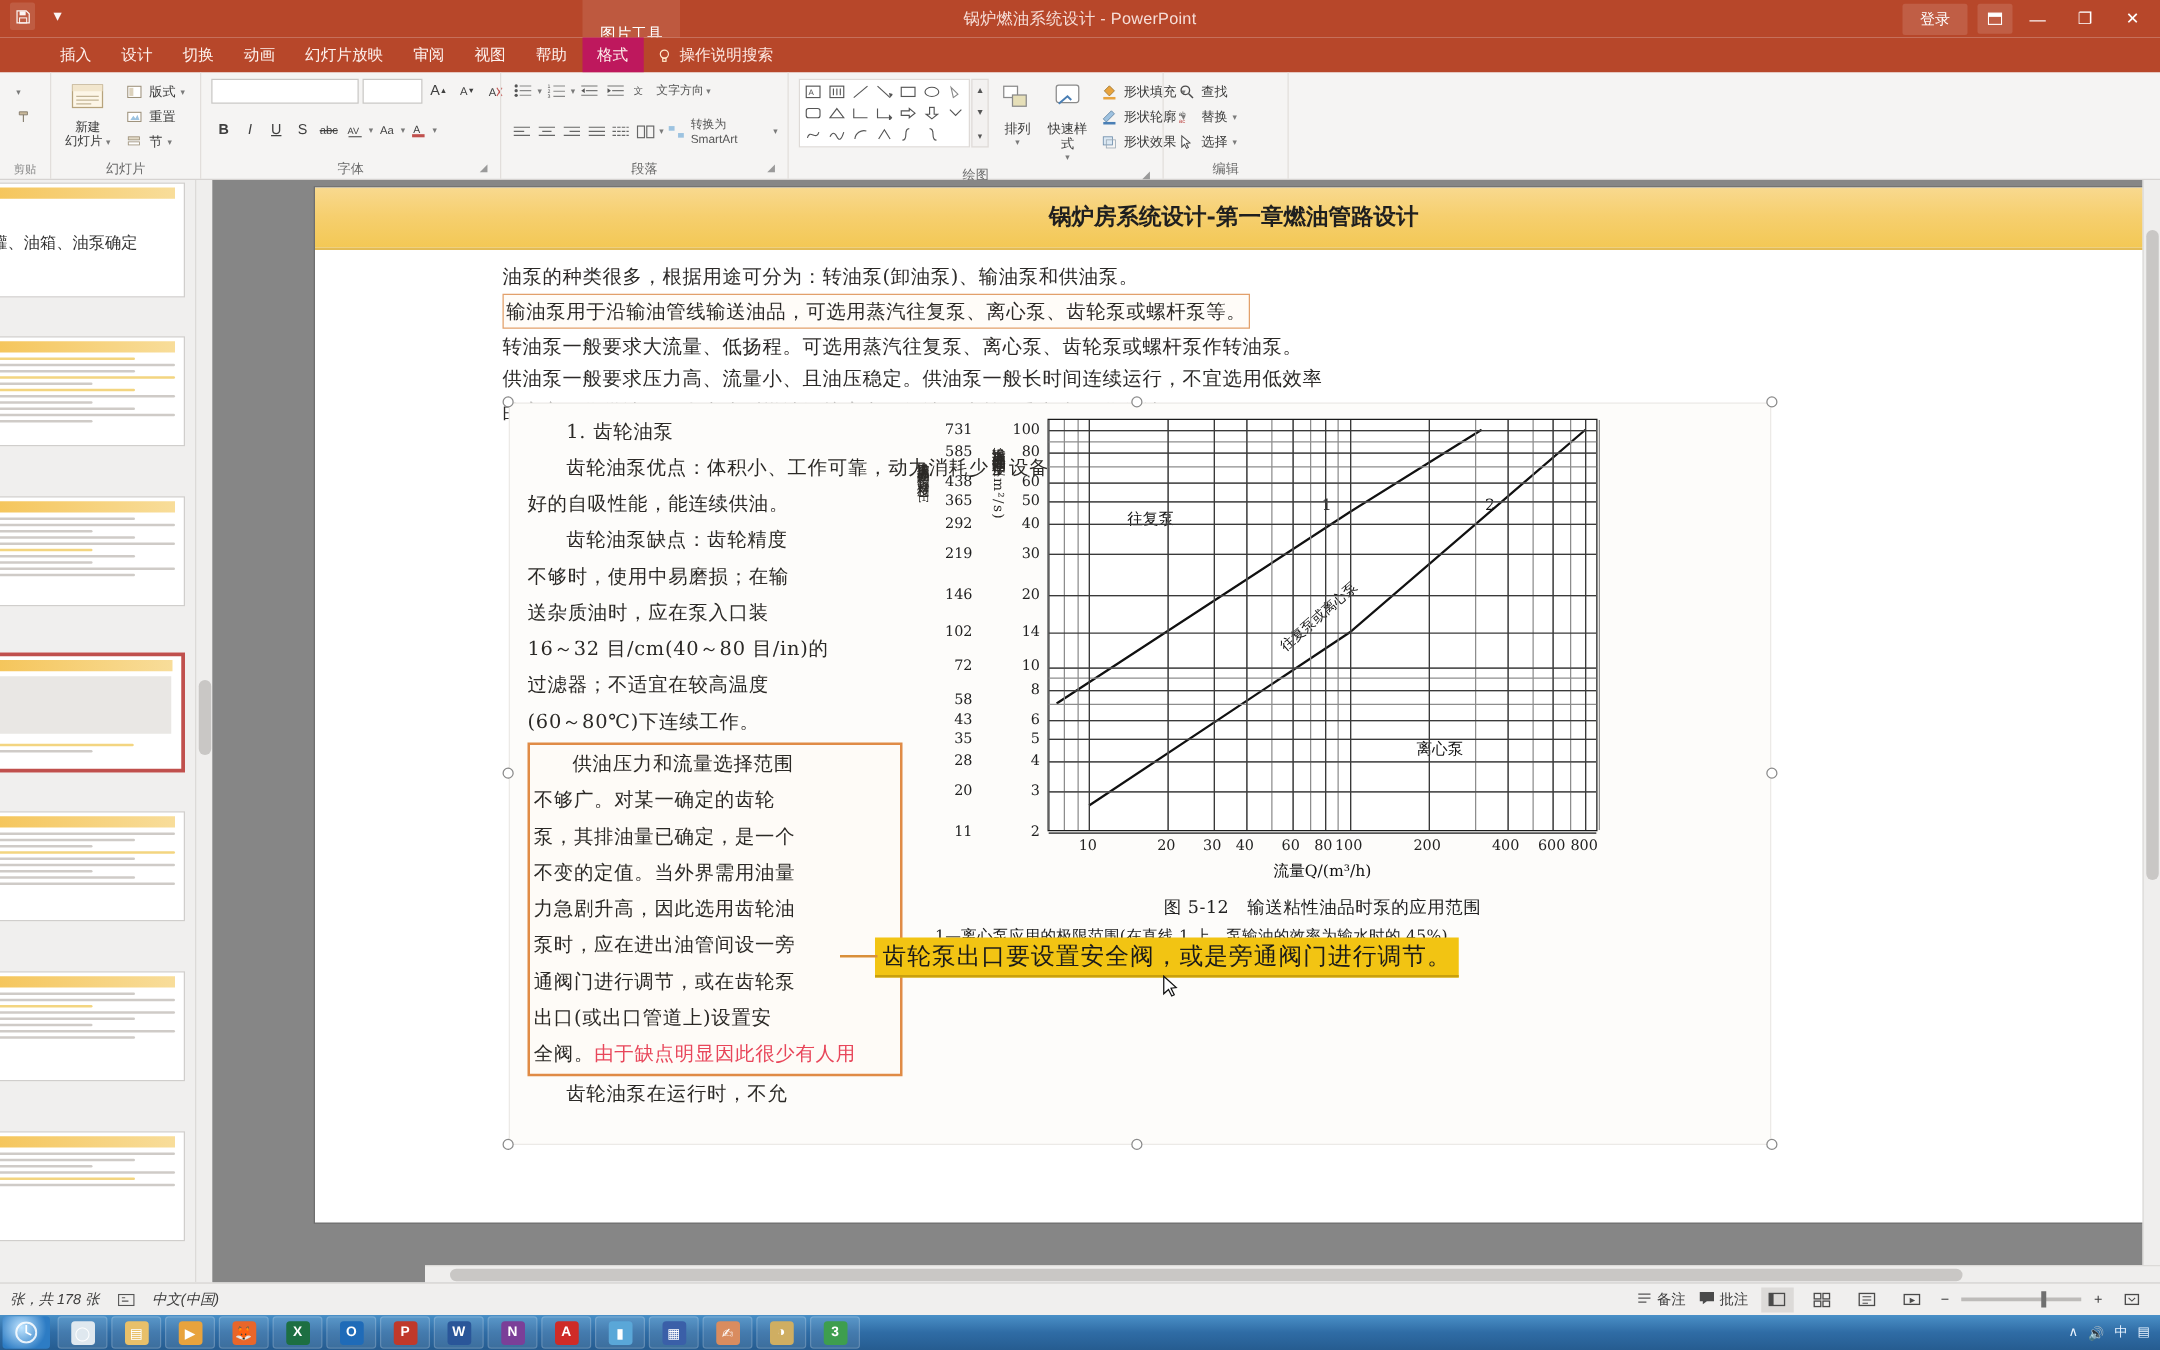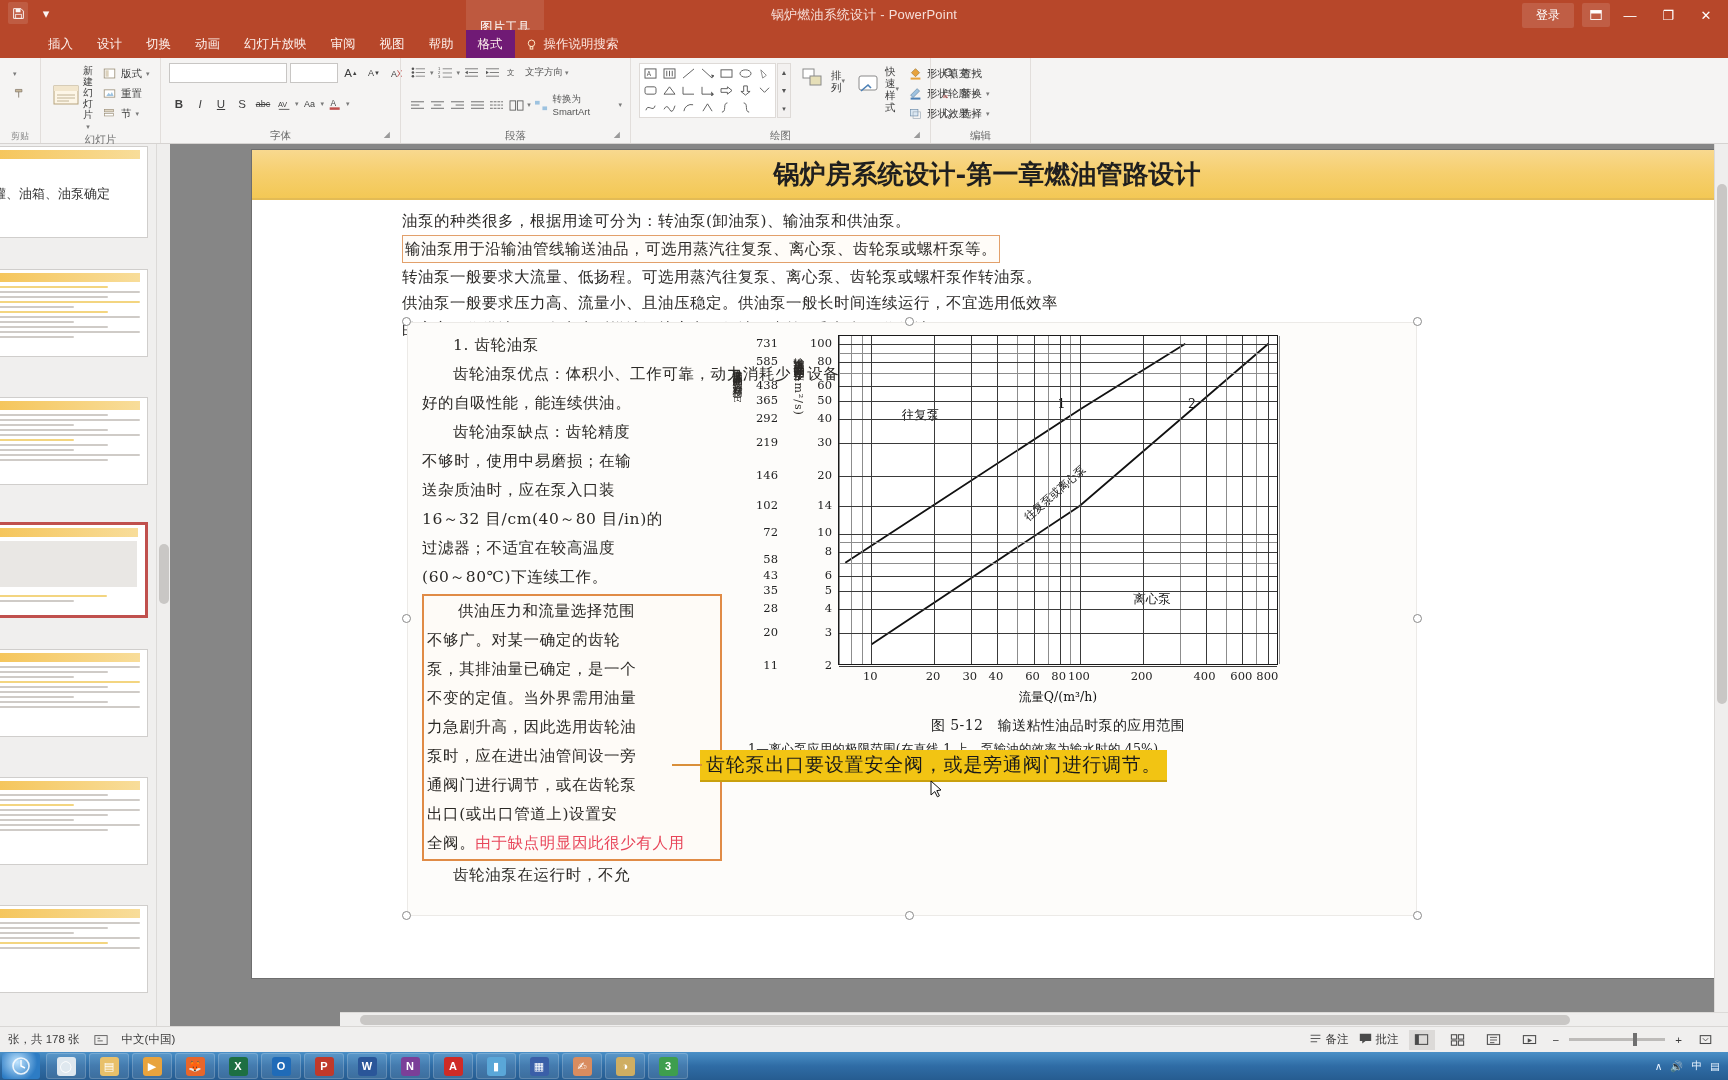--- a/index.html
+++ b/index.html
@@ -42,42 +42,42 @@
 
   
   .tabstrip {
     position: absolute; top: 30px; left: 0; width: 1728px; height: 28px;
     background: #b7472a; color: #fff; display: flex; align-items: center;
   }
   .tab {
     font-size: 12.5px; color: #fdf0ec; padding: 4px 12px; height: 28px; line-height: 20px;
     white-space: nowrap;
   }
-  .tab.active { background: #701a75; }
+  .tab.active { background: #be185d; }
   .tellme { display: flex; align-items: center; gap: 6px; margin-left: 10px; font-size: 12.5px; color: #fde8e2; }
   .bulb { width: 13px; height: 13px; display: inline-block; }
 
   
   .ribbon {
     position: absolute; top: 58px; left: 0; width: 1728px; height: 86px;
     background: #f5f4f3; border-bottom: 1px solid #d6d3d1;
     display: flex; align-items: stretch;
   }
   .rgroup { position: relative; padding: 2px 8px 0 8px; display: flex; flex-direction: column; }
   .rgroup + .rgroup { border-left: 1px solid #e2dedb; }
   .rgroup-body { flex: 1; display: flex; align-items: flex-start; gap: 6px; padding-top: 3px; }
   .rgroup-name {
     height: 15px; line-height: 15px; text-align: center; font-size: 10.5px; color: #6b6b6b;
     position: relative;
   }
   .rgroup-name .dlg {
     position: absolute; right: 2px; bottom: 1px; font-size: 8px; color: #9a9a9a;
   }
   .bigbtn {
-    display: flex; align-items: center; width: 56px;
+    display: flex; flex-direction: column; align-items: center; width: 56px;
     font-size: 10.5px; color: #3b3b3b; line-height: 12px; text-align: center; padding-top: 2px;
   }
   .bigbtn .glyph { width: 34px; height: 30px; display: block; margin-bottom: 2px; }
   .smallcol { display: flex; flex-direction: column; gap: 2px; padding-top: 2px; }
   .smallbtn {
     display: flex; align-items: center; gap: 4px; font-size: 10.5px; color: #3b3b3b;
     height: 18px; padding: 0 4px; white-space: nowrap;
   }
   .smallbtn .ico { width: 14px; height: 14px; display: inline-block; }
   .caret { font-size: 7px; color: #7a7a7a; }
@@ -149,21 +149,21 @@
     background: #fff; box-shadow: 0 0 0 1px #6e6e6e;
     overflow: hidden;
   }
   .slide-title-band {
     position: absolute; left: 0; top: 0; width: 1470px; height: 50px;
     background: linear-gradient(180deg,#f8d98f 0%,#f6cf6e 48%,#f3c855 100%);
     border-bottom: 2px solid #e3bb55;
   }
   .slide-title-band span {
     display: block; text-align: center; line-height: 48px;
-    font-size: 26px; color: #1f1f1f; font-weight: bold;
+    font-size: 18px; color: #1f1f1f; font-weight: bold;
     font-family: "DejaVu Serif", "Liberation Serif", serif;
   }
 
   .doc-text {
     position: absolute; color: #2c2a28;
     font-family: "DejaVu Serif", "Liberation Serif", serif;
   }
   .topblock { left: 150px; top: 58px; width: 1180px; font-size: 15.5px; line-height: 26px; letter-spacing: .5px; }
   .topblock .boxed-o {
     display: inline-block; border: 1.5px solid #e2a06b; padding: 0 2px; background: rgba(255,246,236,.35);
@@ -256,21 +256,21 @@
     background: #efeeed; border-left: 1px solid #dcdad8;
   }
   .vscroll-slide .bar { position: absolute; left: 2px; top: 40px; width: 10px; height: 520px; background: #c9c7c5; border-radius: 5px; }
 
   
   .statusbar {
     position: absolute; left: 0; top: 1026px; width: 1728px; height: 26px;
     background: #f0efee; border-top: 1px solid #d9d7d5;
     display: flex; align-items: center; font-size: 11.5px; color: #3b3b3b;
   }
-  .sb-left { display: flex; align-items: center; gap: 14px; padding-left: 8px; }
+  .sb-left { display: flex; align-items: center; gap: 14px; padding-left: 8px; font-style: italic; }
   .sb-right { margin-left: auto; display: flex; align-items: center; gap: 10px; padding-right: 10px; }
   .sb-item { display: flex; align-items: center; gap: 4px; white-space: nowrap; }
   .sb-viewbtn { width: 26px; height: 20px; display: inline-flex; align-items: center; justify-content: center; }
   .sb-viewbtn.active { background: #dcdad8; }
   .zoomtrack { width: 96px; height: 3px; background: #bdbbb9; position: relative; }
   .zoomthumb { position: absolute; left: 64px; top: -5px; width: 4px; height: 13px; background: #6f6f6f; }
 
   
   .taskbar {
     position: absolute; left: 0; top: 1052px; width: 1728px; height: 28px;

